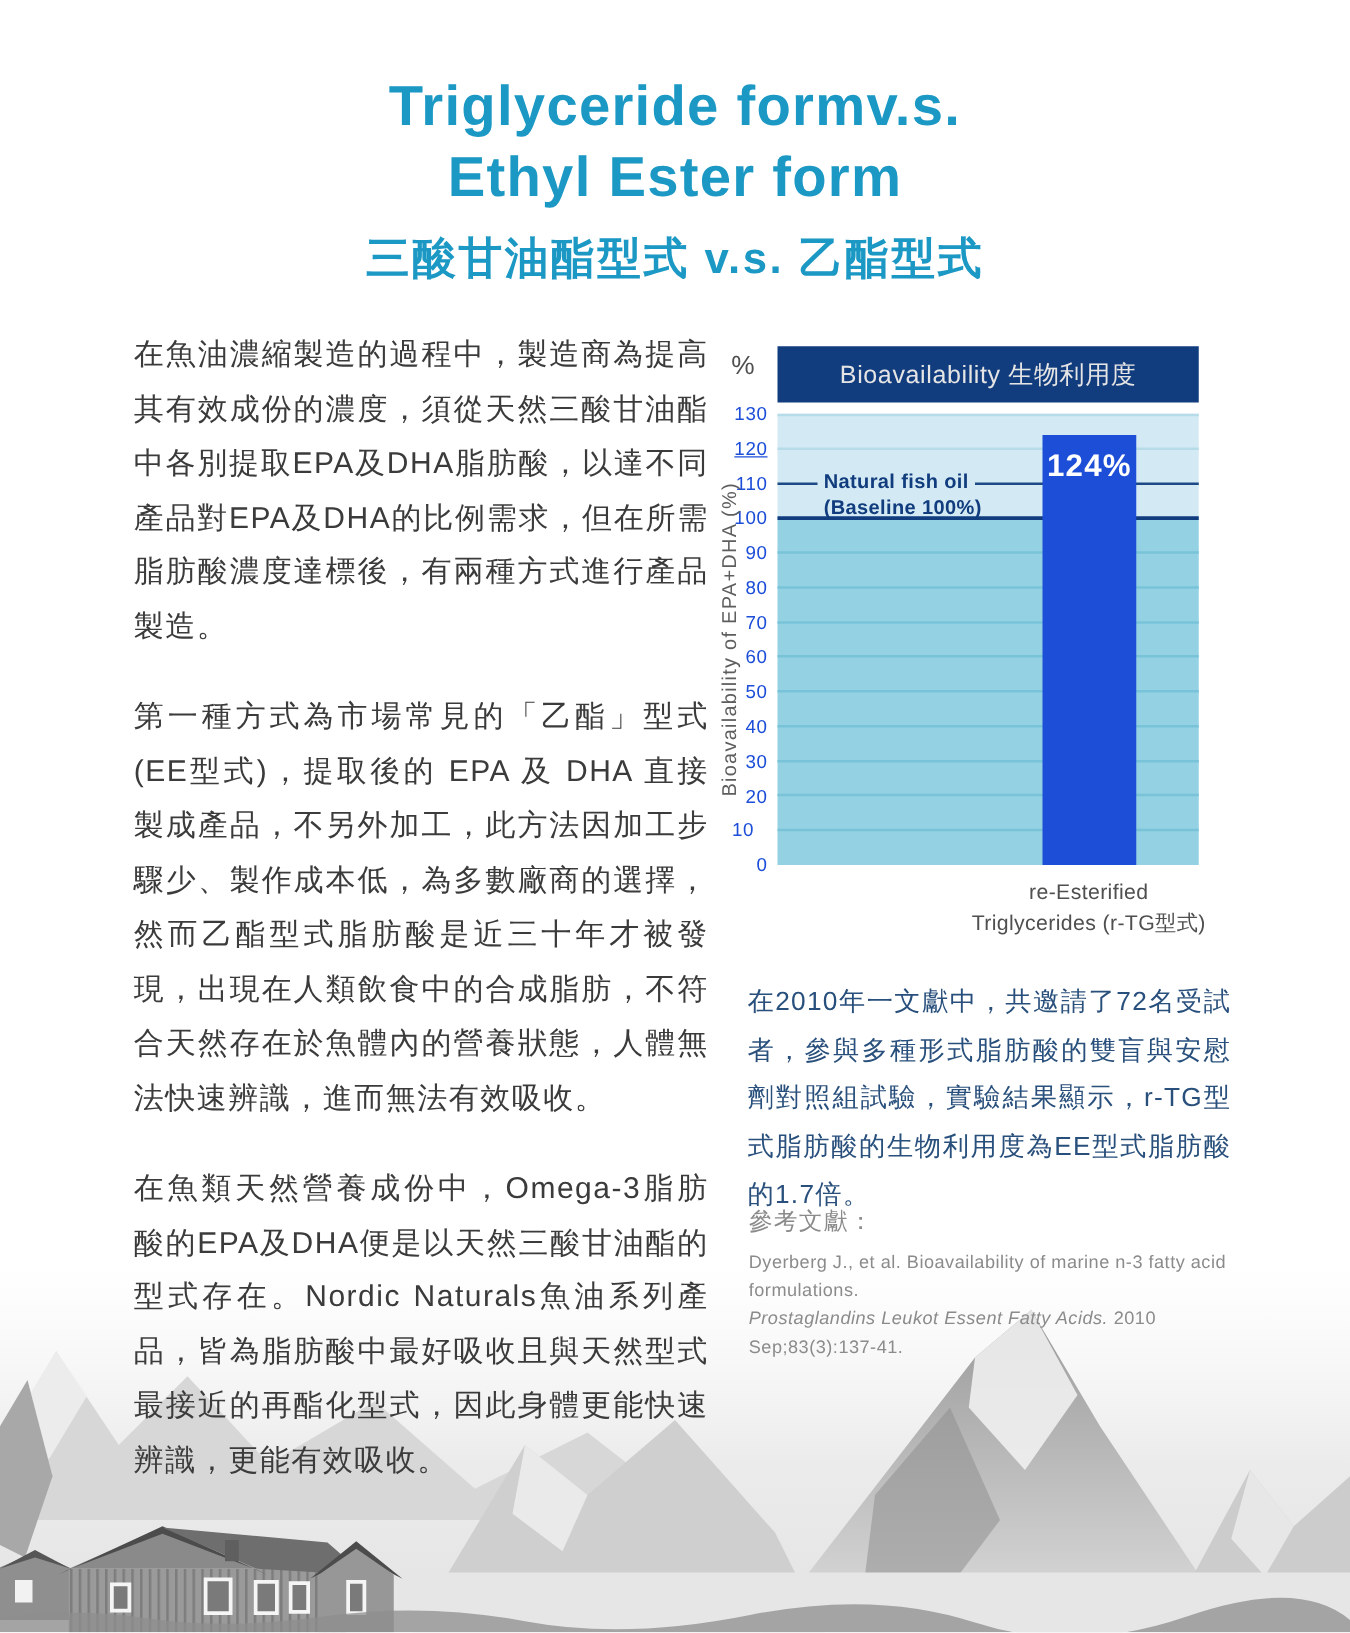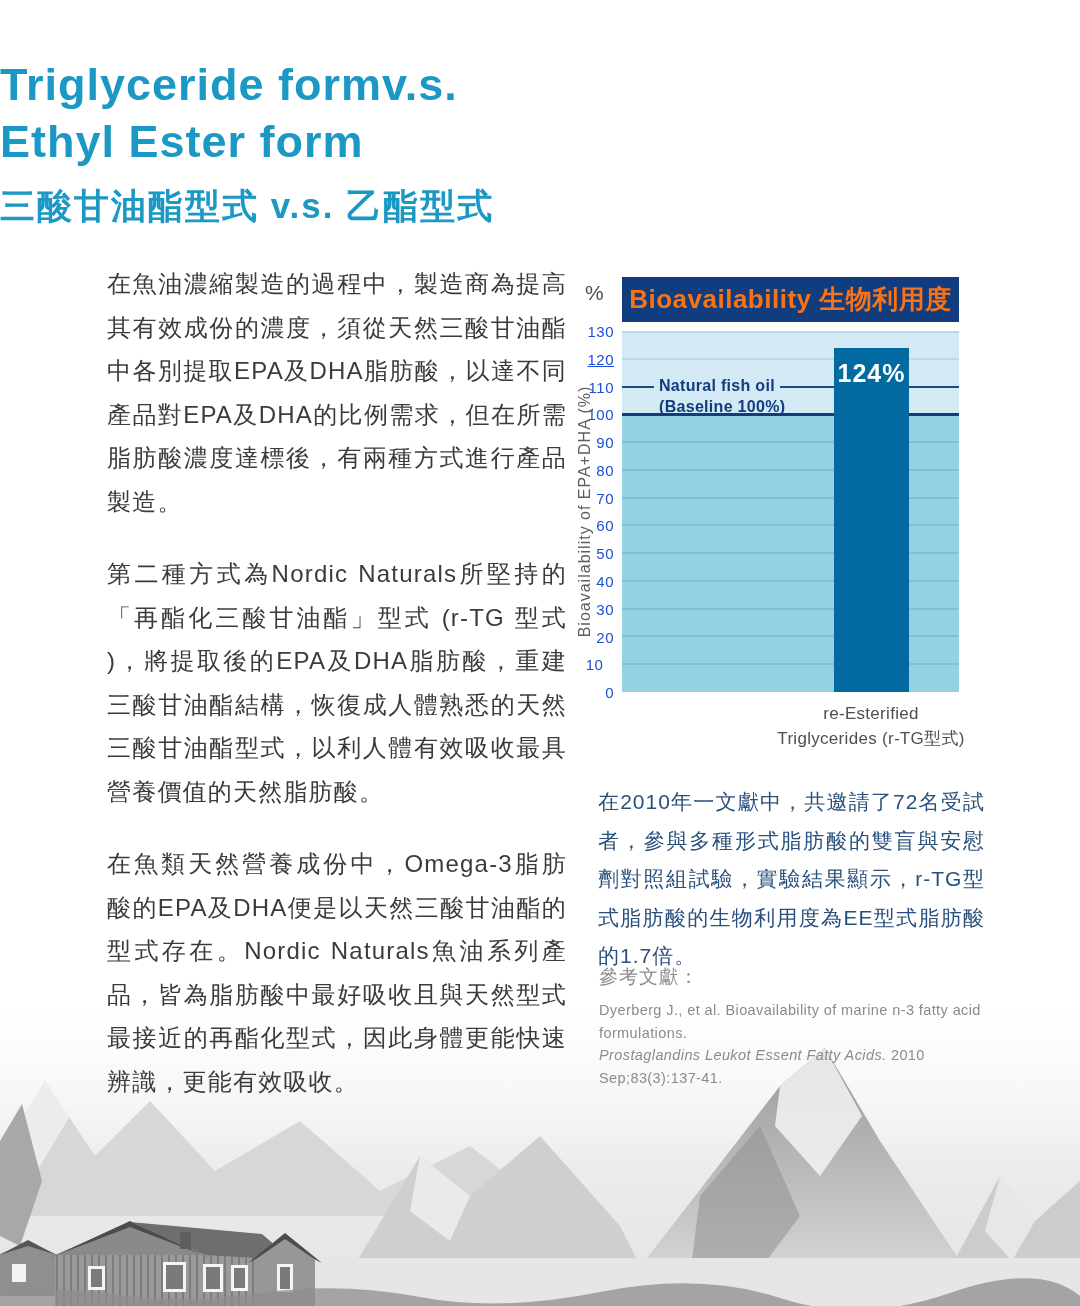--- a/index.html
+++ b/index.html
@@ -1,45 +1,45 @@
 <!DOCTYPE html>
 <html><head>
 <meta charset="utf-8">
 <style>
   * { margin:0; padding:0; box-sizing:border-box; }
   html,body { background:#ffffff; }
   body { font-family:"Liberation Sans","DejaVu Sans",sans-serif; }
   .page { position:relative; width:1080px; height:1306px; margin:0 auto; background:#ffffff; overflow:hidden; }
 
   
-  .title-block { position:absolute; top:56px; left:0; width:100%; z-index:3; }
+  .title-block { position:absolute; top:56px; left:0; width:100%; text-align:center; z-index:3; }
   .title-en { font-size:45px; font-weight:bold; color:#1b98c4; line-height:57px; letter-spacing:1px; }
   .title-zh { font-size:35px; font-weight:bold; color:#1b98c4; margin-top:13px; letter-spacing:2px; }
 
   
   .left-col { position:absolute; left:107px; top:262px; width:460px; z-index:3; }
   .left-col p { font-size:24px; color:#3b3b3b; line-height:43.5px; text-align:justify; letter-spacing:1.2px; margin-bottom:29px; }
 
   
   .chart { position:absolute; left:575px; top:277px; width:405px; height:480px; z-index:3; }
   .pct-corner { position:absolute; left:10px; top:4px; font-size:21px; color:#4f4f4f; }
   .chart-header { position:absolute; left:47px; top:0; width:337px; height:45px; background:#113c7d;
                   display:flex; align-items:center; justify-content:center; }
-  .chart-header span { color:#f97316; font-weight:bold; font-size:26px; letter-spacing:.5px; }
+  .chart-header span { color:#e5e5e5; font-weight:normal; font-size:20px; letter-spacing:.5px; }
   .plot { position:absolute; left:47px; top:54px; width:337px; height:361px; }
   .zone-upper { position:absolute; left:0; top:0; width:100%; height:83.3px; background:#d3eaf4; }
   .zone-lower { position:absolute; left:0; top:83.3px; width:100%; height:277.7px; background:#93d1e3; }
   .gridline { position:absolute; left:0; width:100%; height:2px; z-index:1; }
   .grid-upper { background:#b7dce9; }
   .grid-lower { background:#79c3d8; }
   .callout-line { background:#1d4a86; height:2px; z-index:1; }
   .baseline-line { background:#113c7d; height:3px; z-index:2; }
   .bar { position:absolute; bottom:0; width:75px; z-index:3; }
   .bar-0 { left:51px; background:#0da2c9; }
-  .bar-1 { left:212px; background:#0369a1; }
+  .bar-1 { left:212px; background:#1d4ed8; }
   .bar-label { position:absolute; top:11px; left:0; width:100%; text-align:center;
                color:#ffffff; font-weight:bold; font-size:25px; letter-spacing:1px; }
   .baseline-note { position:absolute; left:8px; top:44px; z-index:4; line-height:21px;margin-left:24px; }
   .baseline-note .l1 { display:inline-block; background:#d3eaf4; padding:0 5px; color:#113c7d; font-weight:bold; font-size:16px; letter-spacing:.3px; }
   .baseline-note .l2 { display:block; color:#113c7d; font-weight:bold; font-size:16px; padding:0 5px; letter-spacing:.3px; }
   .y-ticks { position:absolute; left:0; top:54px; width:39px; height:361px; }
   .y-ticks span { position:absolute; right:0; width:39px; text-align:right; font-size:15px; color:#1d4ed8; letter-spacing:.5px; }
   .yaxis-title { position:absolute; top:225px; left:-170px; width:361px; height:19px; text-align:center;
                  transform:rotate(-90deg); font-size:16px; color:#5e5e5e; letter-spacing:1px; }
   .x-labels { position:absolute; top:424px; left:0; width:405px; height:56px; }
@@ -64,21 +64,21 @@
 <div class="page">
 
   <div class="title-block">
     <div class="title-en">Triglyceride formv.s.</div>
     <div class="title-en">Ethyl Ester form</div>
     <div class="title-zh">三酸甘油酯型式 v.s. 乙酯型式</div>
   </div>
 
   <div class="left-col">
     <p>在魚油濃縮製造的過程中，製造商為提高其有效成份的濃度，須從天然三酸甘油酯中各別提取EPA及DHA脂肪酸，以達不同產品對EPA及DHA的比例需求，但在所需脂肪酸濃度達標後，有兩種方式進行產品製造。</p>
-    <p>第二種方式為Nordic Naturals所堅持的「再酯化三酸甘油酯」型式 (r-TG 型式 )，將提取後的EPA及DHA脂肪酸，重建三酸甘油酯結構，恢復成人體熟悉的天然三酸甘油酯型式，以利人體有效吸收最具營養價值的天然脂肪酸。</p>
+    <p>第一種方式為市場常見的「乙酯」型式(EE型式)，提取後的 EPA 及 DHA 直接製成產品，不另外加工，此方法因加工步驟少、製作成本低，為多數廠商的選擇，然而乙酯型式脂肪酸是近三十年才被發現，出現在人類飲食中的合成脂肪，不符合天然存在於魚體內的營養狀態，人體無法快速辨識，進而無法有效吸收。</p>
     <p>在魚類天然營養成份中，Omega-3脂肪酸的EPA及DHA便是以天然三酸甘油酯的型式存在。Nordic Naturals魚油系列產品，皆為脂肪酸中最好吸收且與天然型式最接近的再酯化型式，因此身體更能快速辨識，更能有效吸收。</p>
   </div>
 
   <div class="chart">
     <div class="pct-corner">%</div>
     <div class="chart-header">
       <span>Bioavailability 生物利用度</span>
     </div>
 
     <div class="y-ticks">

